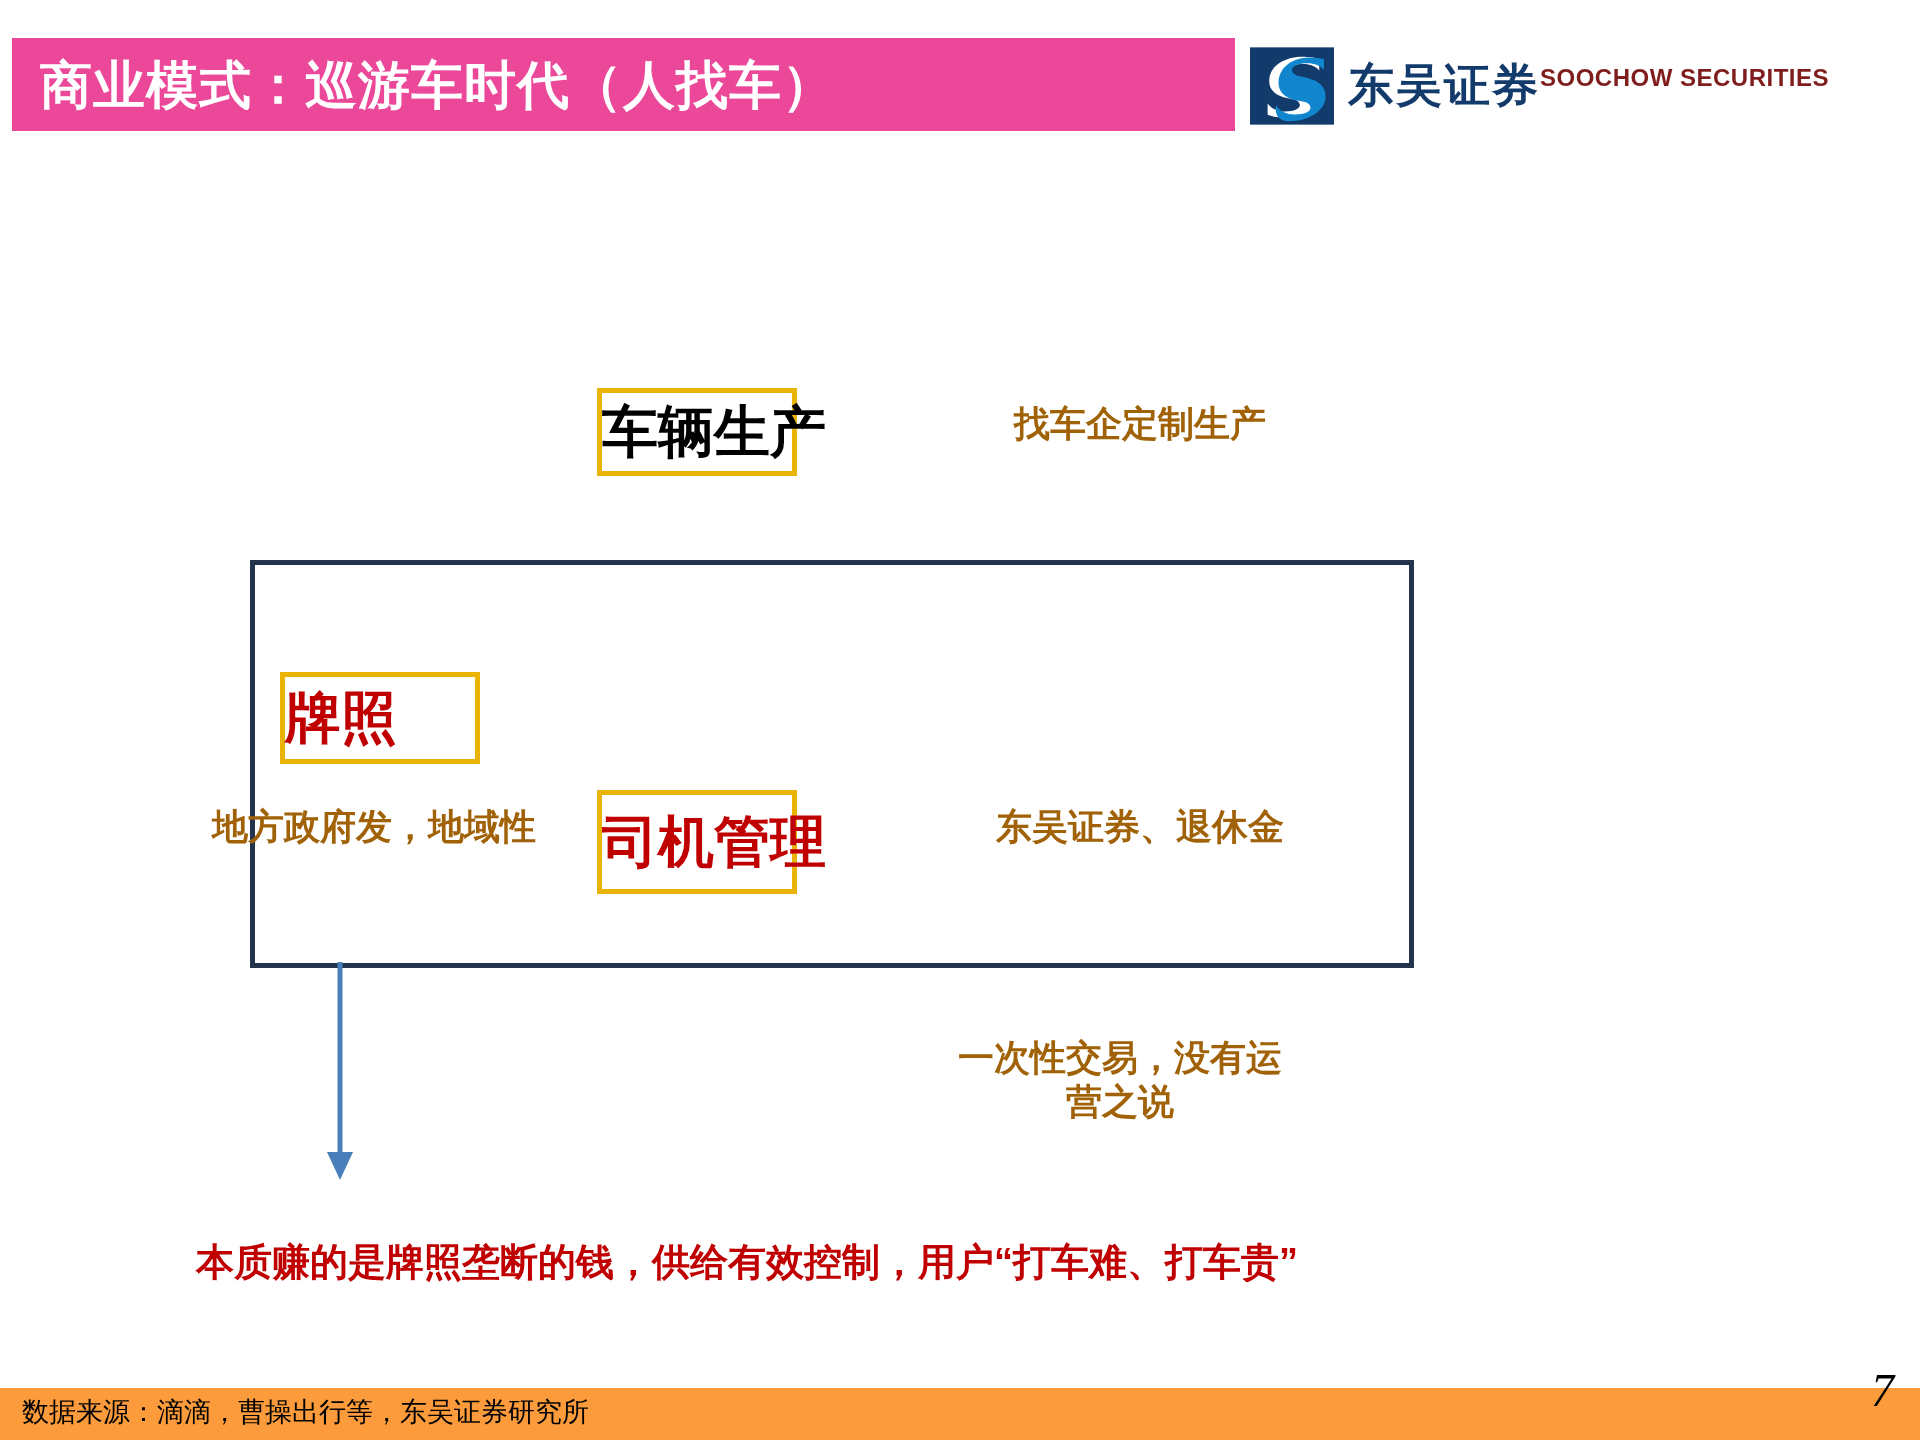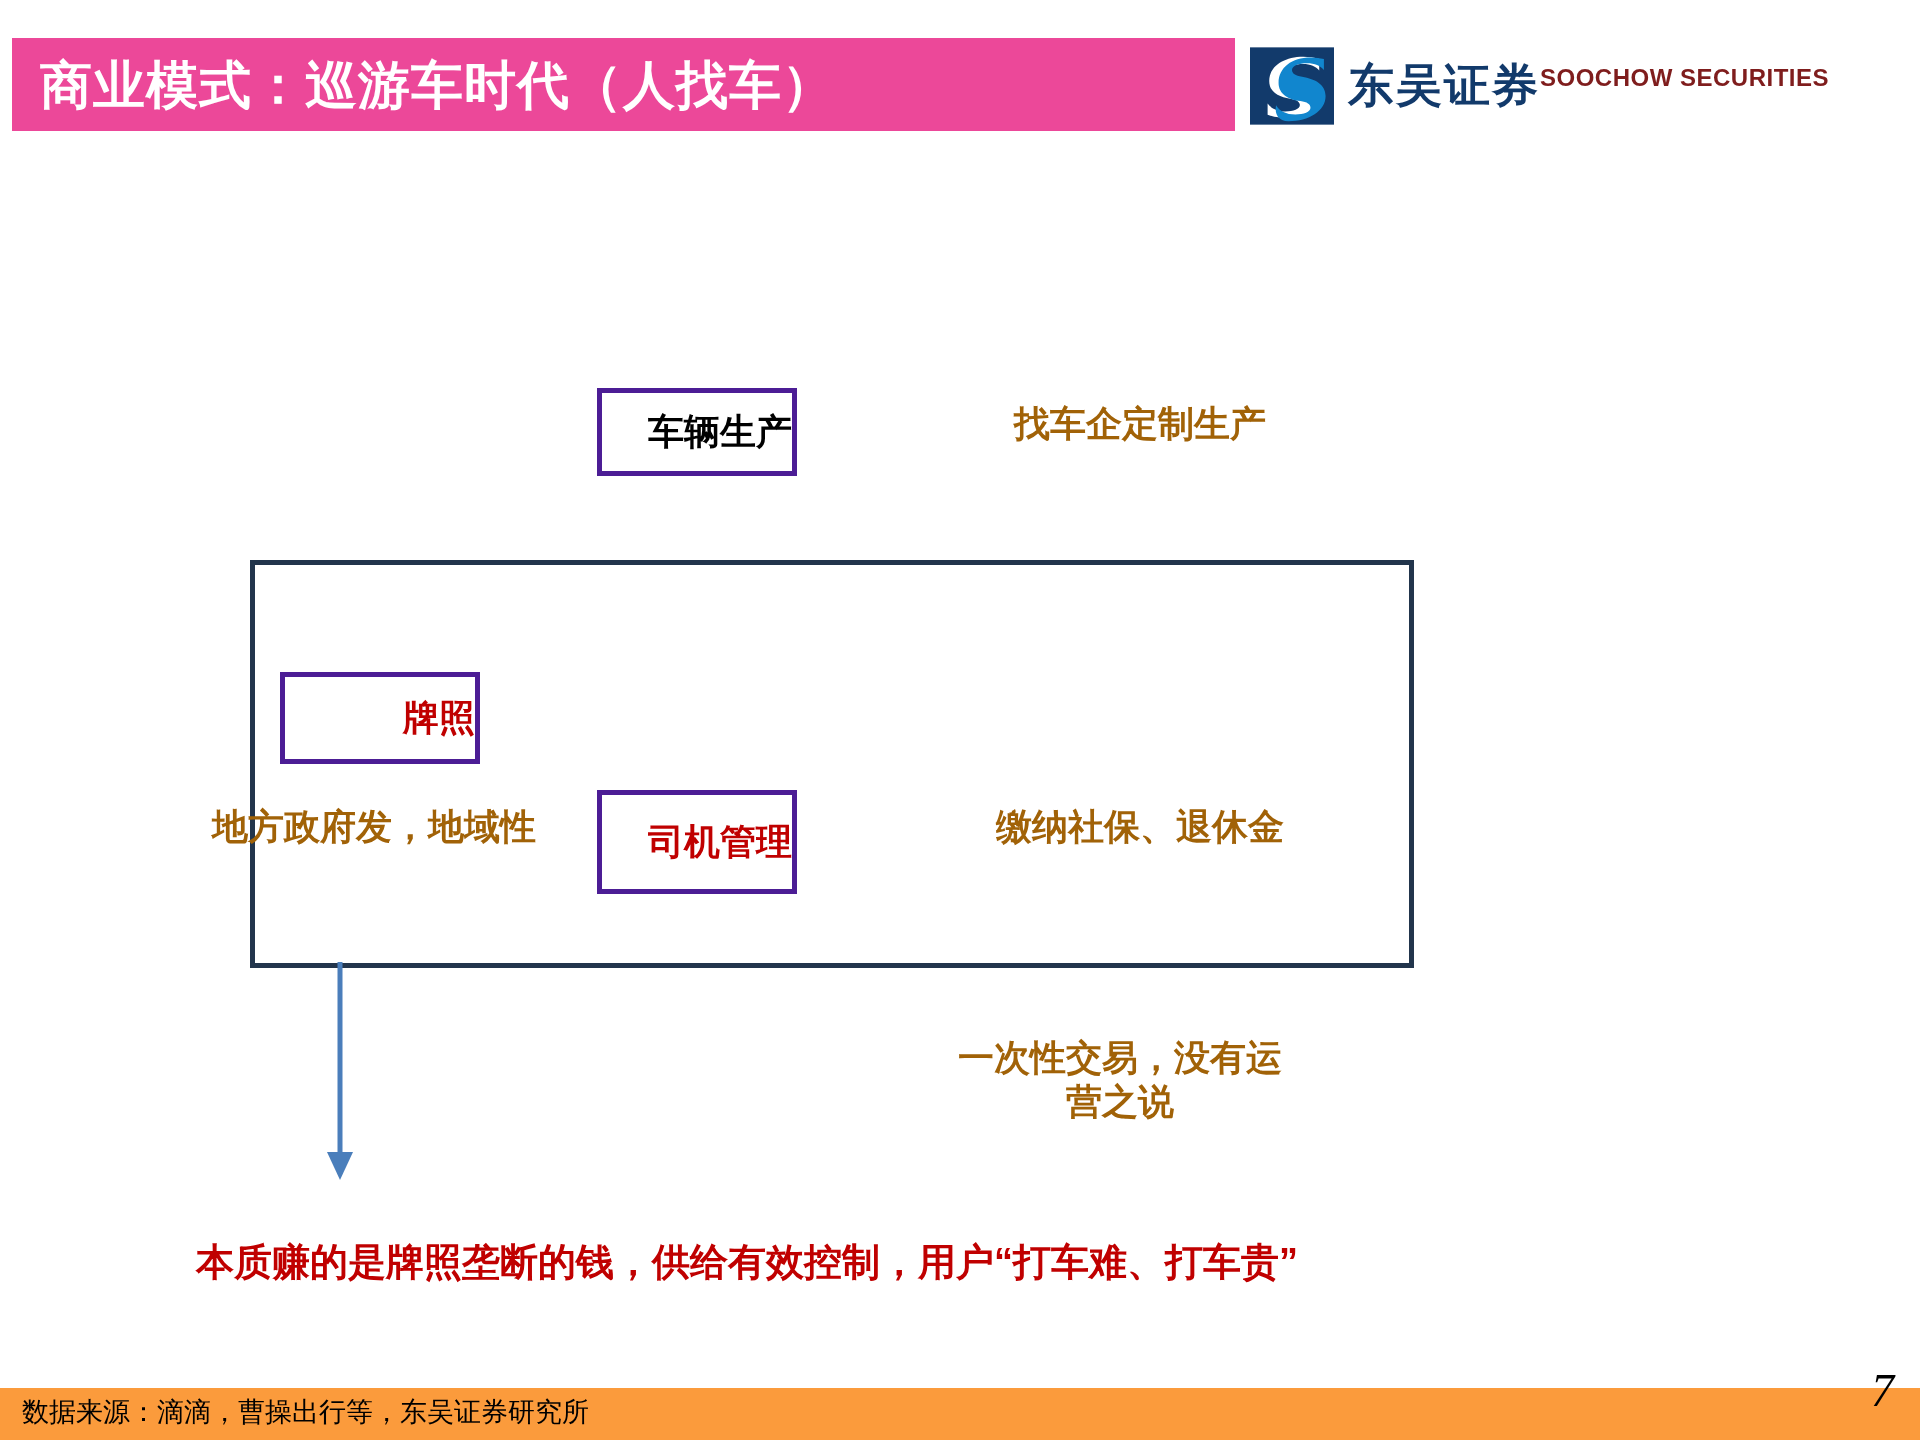--- a/index.html
+++ b/index.html
@@ -75,27 +75,27 @@
     font-weight: bold;
     letter-spacing: 0.5px;
     line-height: 1.2;
     margin-top: 3px;
     white-space: nowrap;
   }
 
   
   .box {
     position: absolute;
-    border: 5px solid #4c1d95;
+    border: 5px solid #eab308;
     background: #ffffff;
     display: flex;
     align-items: center;
-    justify-content: flex-end;
+    justify-content: flex-start;
     box-sizing: border-box;
-    font-size: 36px;
+    font-size: 56px;
     font-weight: bold;
     line-height: 1;
     white-space: nowrap;
   }
   .box.black { color: #000000; }
   .box.red   { color: #C00000; }
 
   .container-box {
     position: absolute;
     left: 250px;
@@ -202,21 +202,21 @@
 
 
   <div class="box red" style="left:280px; top:672px; width:200px; height:92px;">
     <span>牌照</span>
   </div>
   <div class="note left-note" style="left:212px; top:805px; width:400px;">地方政府发，地域性</div>
 
   <div class="box red" style="left:597px; top:790px; width:200px; height:104px;">
     <span>司机管理</span>
   </div>
-  <div class="note" style="left:920px; top:805px; width:440px;">缴纳社保、退休金</div>
+  <div class="note" style="left:920px; top:805px; width:440px;">东吴证券、退休金</div>
 
   <svg class="arrow" viewBox="0 0 40 220">
     <line x1="20" y1="0" x2="20" y2="196" stroke="#4A7EBB" stroke-width="5"></line>
     <polygon points="20,218 7,190 33,190" fill="#4A7EBB"></polygon>
   </svg>
 
   <div class="note" style="left:920px; top:1036px; width:400px;">一次性交易，没有运
 营之说</div>
 
   <div class="conclusion">本质赚的是牌照垄断的钱，供给有效控制，用户“打车难、打车贵”</div>

